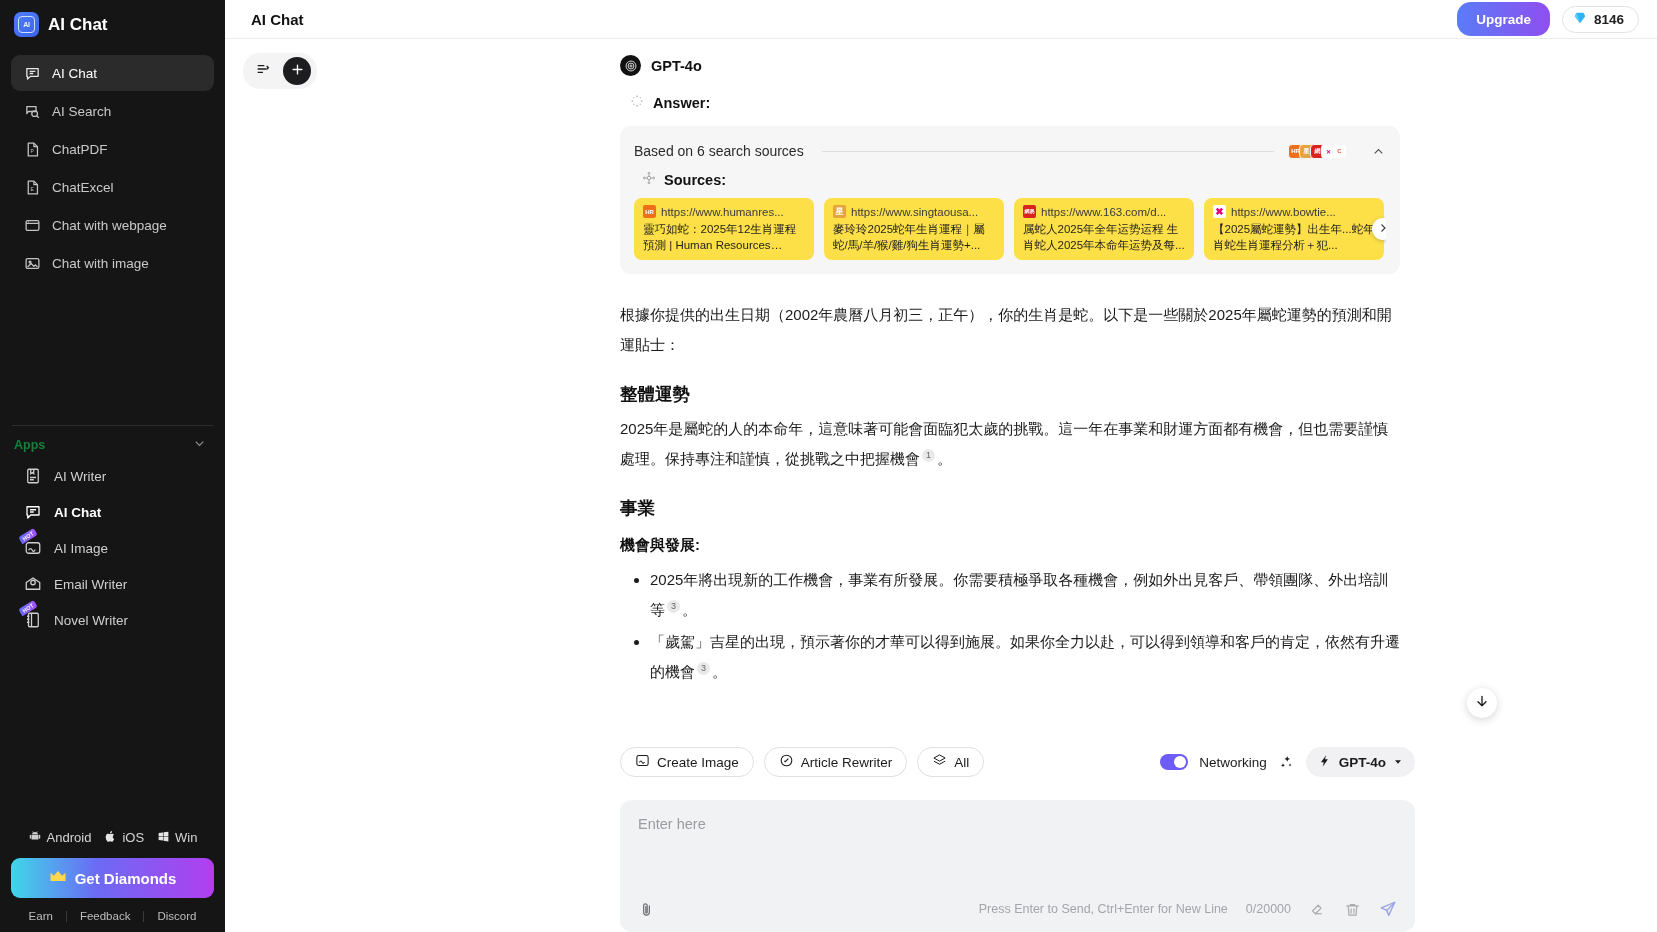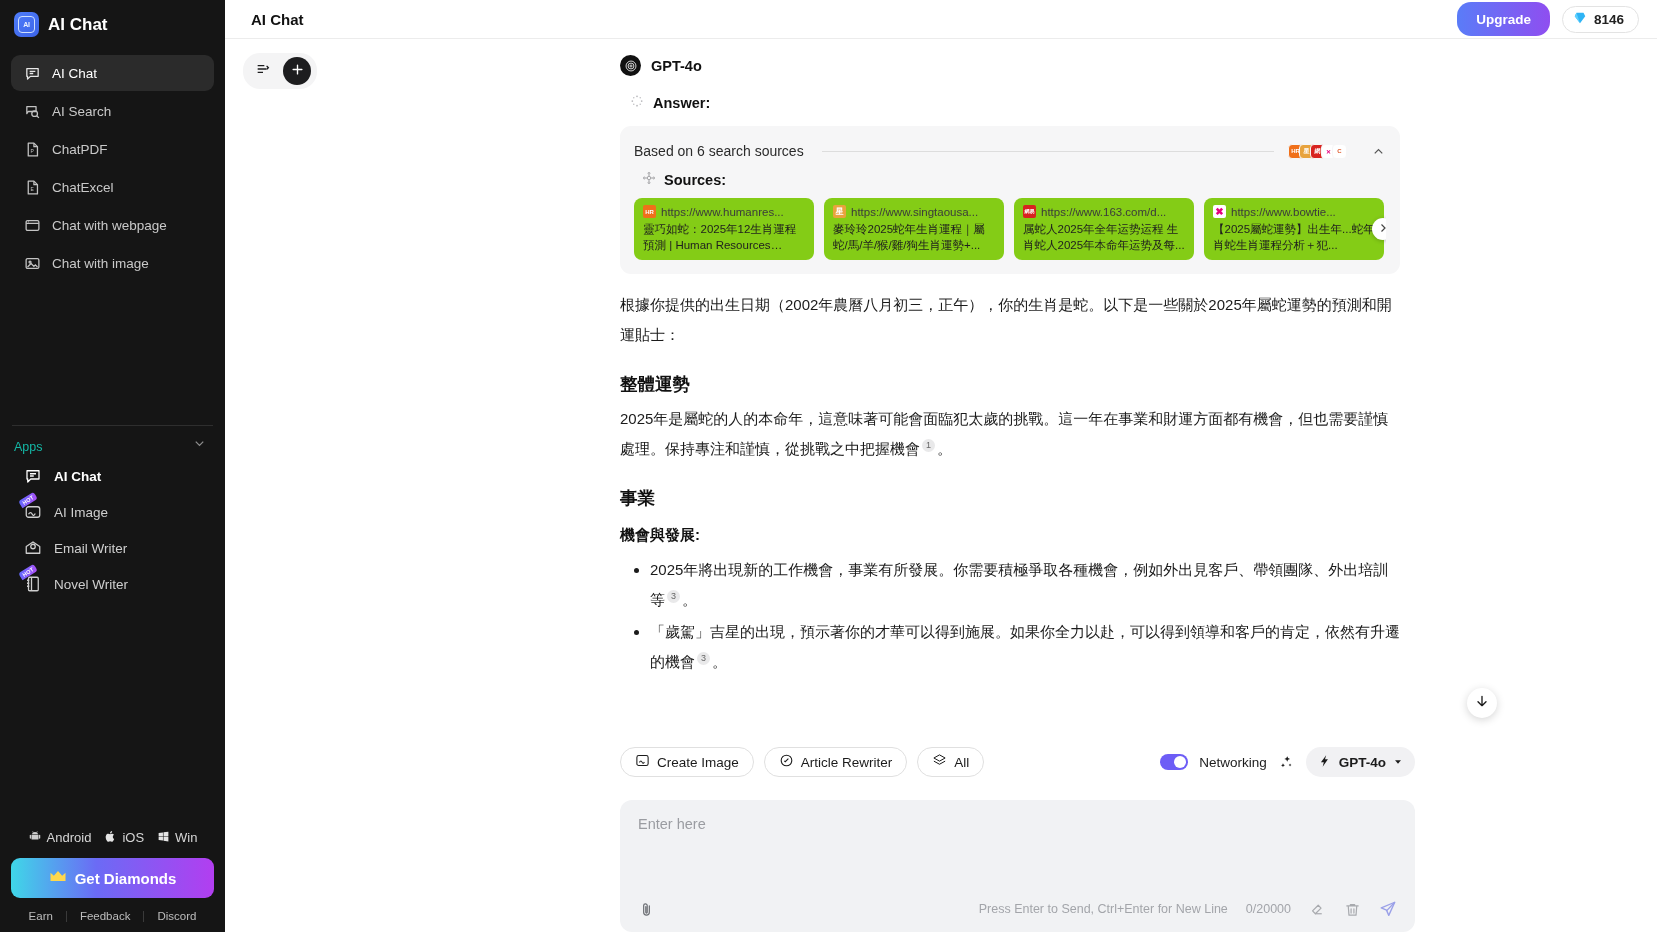--- a/index.html
+++ b/index.html
@@ -37,22 +37,22 @@
     height: 36px; padding: 0 12px; border-radius: 9px;
     color: #c9c9c9; font-size: 13.5px; cursor: pointer; margin-bottom: 2px;
   }
   .nav-item.active { background: #2b2b2b; color: #fff; }
   .nav-item .ic { width: 18px; height: 18px; display:flex; align-items:center; justify-content:center; flex:0 0 18px; }
   .nav-item svg { display:block; }
 
   .divider { height: 1px; background: #2e2e2e; margin: 10px 12px 0 12px; }
 
   .apps-header {
-    display: flex; align-items: flex-end; justify-content: space-between;
-    padding: 10px 18px 4px 14px; color: #14b8a6; font-size: 12.5px;
+    display: flex; align-items: center; justify-content: space-between;
+    padding: 10px 18px 4px 14px; color: #15803d; font-size: 12.5px; font-weight: bold;
   }
   .nav-apps { padding: 0 11px; }
   .nav-app {
     display: flex; align-items: center; gap: 11px;
     height: 36px; padding: 0 12px; border-radius: 9px;
     color: #cfcfcf; font-size: 13.5px; cursor: pointer; position: relative;
   }
   .nav-app.current { color: #fff; font-weight: 600; }
   .nav-app .ic { width: 20px; height:20px; display:flex; align-items:center; justify-content:center; flex:0 0 20px; position:relative;}
   .hot-badge {
@@ -139,40 +139,40 @@
   }
   .collapse-btn { margin-left: 12px; cursor:pointer; color:#555; display:flex;}
 
   .sources-row2 { display:flex; align-items:center; gap:8px; margin: 5px 0 9px 8px; }
   .sources-title { font-size:14.5px; font-weight:700; color:#111; }
 
   .src-scroller { position:relative; overflow:hidden; }
   .src-list { display:flex; gap: 10px; }
   .src-card {
     flex: 0 0 180px; width:180px; height: 62px;
-    background:#84cc16; border-radius: 8px; padding: 7px 9px;
+    background:#fde047; border-radius: 8px; padding: 7px 9px;
     cursor:pointer; overflow:hidden;
   }
   .src-url { display:flex; align-items:center; gap:5px; font-size:11.5px; color:#3b3b3b;
              white-space:nowrap; overflow:hidden; }
   .src-ico { width:13px; height:13px; border-radius:2px; flex:0 0 13px;
              display:flex; align-items:center; justify-content:center;
              font-size:6px; font-weight:700; color:#fff; overflow:hidden;}
   .src-desc {
     margin-top: 4px; font-size: 11.5px; color: #1e1e1e; line-height: 1.35;
     display:-webkit-box; -webkit-line-clamp:2; -webkit-box-orient:vertical; overflow:hidden;
   }
   .src-next {
     position:absolute; right: -8px; top: 50%; transform: translateY(-50%);
     width: 22px; height:22px; border-radius:50%; background:#fff;
     box-shadow: 0 1px 4px rgba(0,0,0,.22);
     display:flex; align-items:center; justify-content:center; cursor:pointer; z-index:3;
   }
 
-  .body-text { font-size: 15px; color:#1b1b1b; line-height: 2.0; margin-top: 16px; }
+  .body-text { font-size: 15px; color:#1b1b1b; line-height: 2.0; margin-top: 26px; }
   .h-sec { font-size: 17.5px; font-weight: 700; color:#111; margin-top: 22px; }
   .h-sub { font-size: 15px; font-weight: 700; color:#111; margin-top: 16px; }
   .ul { margin-top: 10px; padding-left: 30px; }
   .ul li { font-size: 15px; color:#1b1b1b; line-height: 2.0; margin-bottom: 2px; }
   .cite {
     display:inline-block; font-size:9px; color:#666; background:#e9e9ea;
     border-radius:50%; width:13px; height:13px; line-height:13px; text-align:center;
     vertical-align: super; margin: 0 2px;
   }
 
@@ -301,20 +301,30 @@
       <span>Apps</span>
       <span>
         <svg width="15" height="15" viewBox="0 0 24 24" fill="none" stroke="#8e8e8e" stroke-width="2">
             <path d="M6 9l6 6 6-6"></path>
           </svg>
       </span>
     </div>
 
     <div class="nav-apps">
 
+      <div class="nav-app">
+        <span class="ic">
+          <svg width="18" height="18" viewBox="0 0 24 24" fill="none" stroke="#cfcfcf" stroke-width="1.7">
+            <rect x="5" y="3" width="14" height="18" rx="1.5"></rect>
+              <path d="M9 3v6l2-1.6L13 9V3"></path>
+              <path d="M8 14h8M8 17h5"></path>
+          </svg>
+        </span>
+        <span>AI Writer</span>
+      </div>
 
       <div class="nav-app current">
         <span class="ic">
           <svg width="18" height="18" viewBox="0 0 24 24" fill="none" stroke="#ffffff" stroke-width="1.7">
             <path d="M4 5h16v11H9l-4 4v-4H4z" stroke-linejoin="round"></path>
               <path d="M8 9h8M8 12h5"></path>
           </svg>
         </span>
         <span>AI Chat</span>
       </div>

